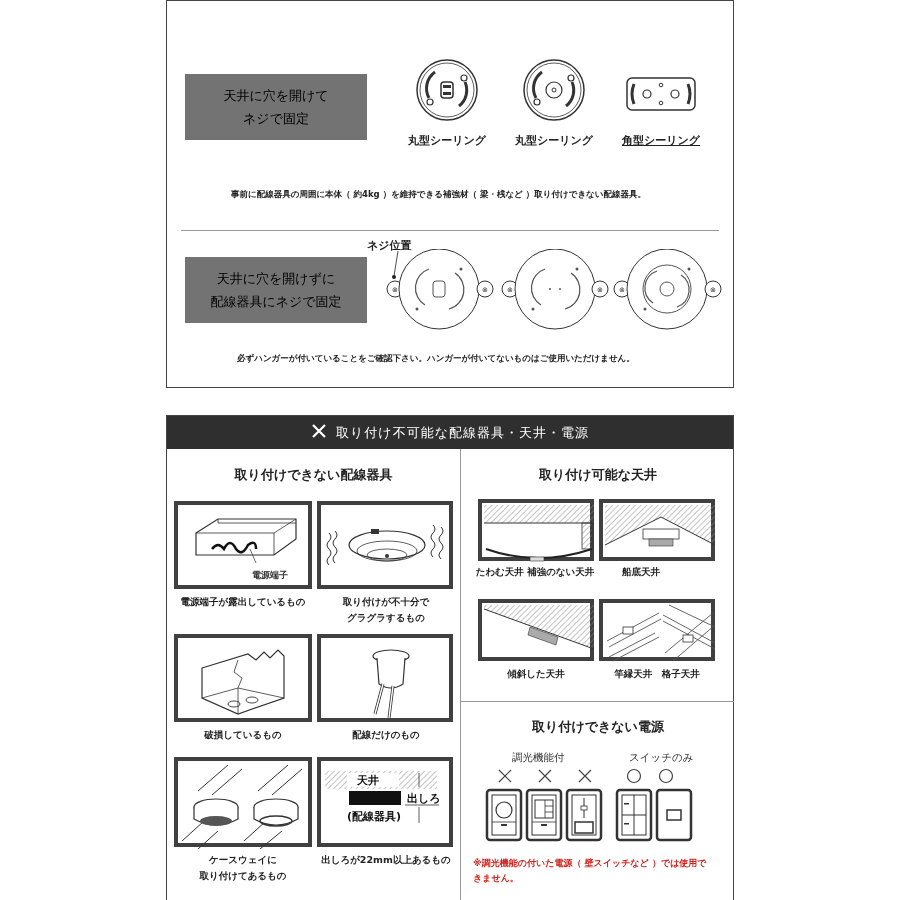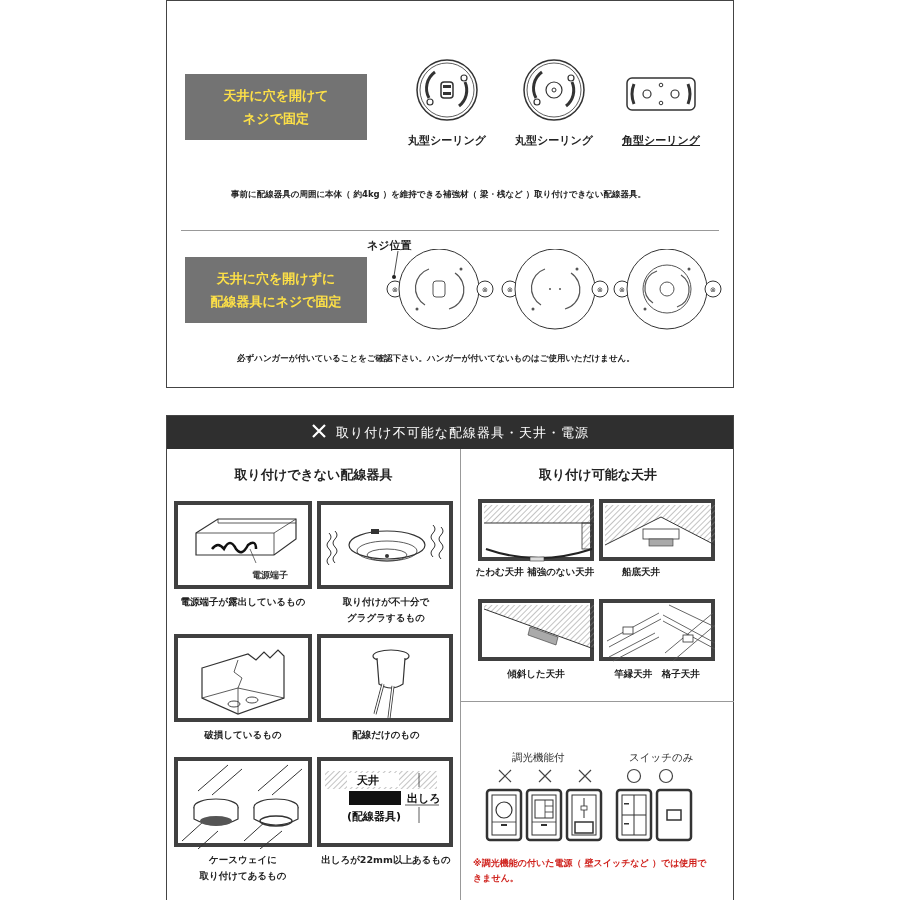--- a/index.html
+++ b/index.html
@@ -6,21 +6,21 @@
   html, body { width: 900px; height: 900px; background: #ffffff; overflow: hidden; }
   body { font-family: "DejaVu Sans", sans-serif; color: #222; position: relative; }
 
   .panel { position: absolute; left: 166px; width: 568px; border: 1px solid #444; background: #fff; }
   .panel-top { top: 0; height: 388px; }
   .panel-bottom { top: 415px; height: 485px; border-bottom: none; }
 
   .panel-header { height: 33px; background: #2f2f2f; color: #fff; display: flex; align-items: center; justify-content: center; font-size: 13px; letter-spacing: 1px; }
   .panel-header .hicon { display: inline-block; margin-right: 9px; }
 
-  .gray-box { position: absolute; background: #737373; color: #fde047; font-weight: bold; text-align: center; display: flex; flex-direction: column; justify-content: center; align-items: center; }
+  .gray-box { position: absolute; background: #737373; color: #000000; font-weight: normal; text-align: center; display: flex; flex-direction: column; justify-content: center; align-items: center; }
   .gray-box span { display: block; }
 
   .fig { position: absolute; }
   .fig-label { position: absolute; font-size: 11px; font-weight: bold; text-align: center; white-space: nowrap; }
   .note { position: absolute; font-size: 8.5px; font-weight: bold; white-space: nowrap; color: #222; }
 
   .hr { position: absolute; height: 1px; background: #999; }
   .vr { position: absolute; width: 1px; background: #999; }
 
   .sub-title { position: absolute; font-size: 13px; font-weight: bold; text-align: center; }
@@ -303,20 +303,21 @@
       <path d="M4 38 L56 10 M6 44 L58 16" stroke="#555" stroke-width="0.9"></path>
       <path d="M10 58 L56 34 M6 54 L52 30" stroke="#555" stroke-width="0.9"></path>
       <rect x="20" y="24" width="10" height="7" fill="#fff" stroke="#333" stroke-width="0.8"></rect>
       <path d="M60 12 L112 40 M60 18 L112 46 M66 2 L112 24" stroke="#555" stroke-width="0.9"></path>
       <path d="M62 50 L110 10 M70 58 L112 22" stroke="#555" stroke-width="0.9"></path>
       <rect x="80" y="32" width="10" height="7" fill="#fff" stroke="#333" stroke-width="0.8"></rect>
     </svg>
   </div>
   <div class="cap" style="left:432px; top:250px; width:116px;">竿縁天井　格子天井</div>
 
+  <div class="sub-title" style="left:294px; top:302px; width:274px;">取り付けできない電源</div>
   <div class="small-label" style="left:345px; top:335px;">調光機能付</div>
   <div class="small-label" style="left:462px; top:335px;">スイッチのみ</div>
 
   <div class="fig" style="left:318px; top:350px;">
     <svg width="240" height="90" viewBox="0 0 240 90">
 
       <path d="M14 4 L26 16 M26 4 L14 16" stroke="#444" stroke-width="1.2"></path>
       <path d="M54 4 L66 16 M66 4 L54 16" stroke="#444" stroke-width="1.2"></path>
       <path d="M94 4 L106 16 M106 4 L94 16" stroke="#444" stroke-width="1.2"></path>
 

